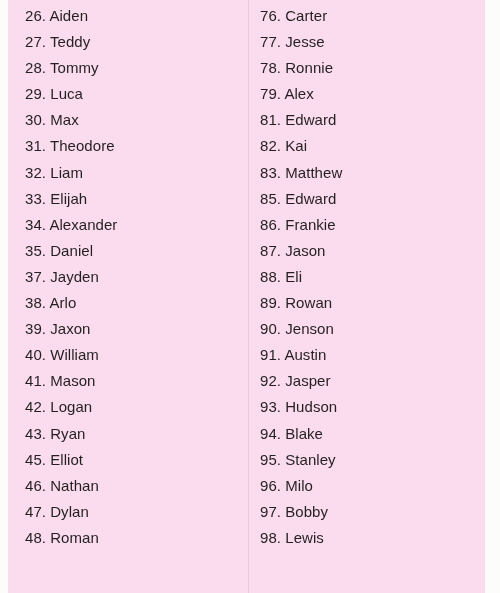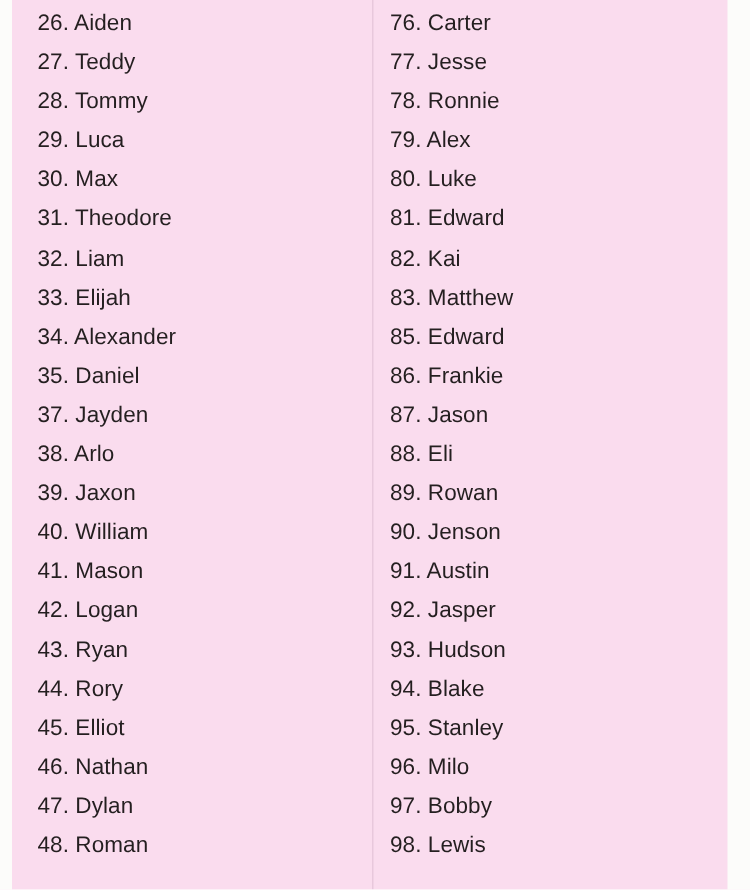--- a/index.html
+++ b/index.html
@@ -103,37 +103,35 @@
           <li class="list-item"><span class="item-number">33.</span> <span class="item-name">Elijah</span></li>
           <li class="list-item"><span class="item-number">34.</span> <span class="item-name">Alexander</span></li>
           <li class="list-item"><span class="item-number">35.</span> <span class="item-name">Daniel</span></li>
           <li class="list-item"><span class="item-number">37.</span> <span class="item-name">Jayden</span></li>
           <li class="list-item"><span class="item-number">38.</span> <span class="item-name">Arlo</span></li>
           <li class="list-item"><span class="item-number">39.</span> <span class="item-name">Jaxon</span></li>
           <li class="list-item"><span class="item-number">40.</span> <span class="item-name">William</span></li>
           <li class="list-item"><span class="item-number">41.</span> <span class="item-name">Mason</span></li>
           <li class="list-item"><span class="item-number">42.</span> <span class="item-name">Logan</span></li>
           <li class="list-item"><span class="item-number">43.</span> <span class="item-name">Ryan</span></li>
-          <li class="list-item"><span class="item-number">44.</span> <span class="item-name">Rory</span></li>
           <li class="list-item"><span class="item-number">45.</span> <span class="item-name">Elliot</span></li>
           <li class="list-item"><span class="item-number">46.</span> <span class="item-name">Nathan</span></li>
           <li class="list-item"><span class="item-number">47.</span> <span class="item-name">Dylan</span></li>
           <li class="list-item"><span class="item-number">48.</span> <span class="item-name">Roman</span></li>
         </ul>
     </div>
 
     <div id="column-divider"></div>
 
     <div class="column" id="column-right">
       <ul class="list" id="list-right">
           <li class="list-item"><span class="item-number">76.</span> <span class="item-name">Carter</span></li>
           <li class="list-item"><span class="item-number">77.</span> <span class="item-name">Jesse</span></li>
           <li class="list-item"><span class="item-number">78.</span> <span class="item-name">Ronnie</span></li>
           <li class="list-item"><span class="item-number">79.</span> <span class="item-name">Alex</span></li>
-          <li class="list-item"><span class="item-number">80.</span> <span class="item-name">Luke</span></li>
           <li class="list-item"><span class="item-number">81.</span> <span class="item-name">Edward</span></li>
           <li class="list-item"><span class="item-number">82.</span> <span class="item-name">Kai</span></li>
           <li class="list-item"><span class="item-number">83.</span> <span class="item-name">Matthew</span></li>
           <li class="list-item"><span class="item-number">85.</span> <span class="item-name">Edward</span></li>
           <li class="list-item"><span class="item-number">86.</span> <span class="item-name">Frankie</span></li>
           <li class="list-item"><span class="item-number">87.</span> <span class="item-name">Jason</span></li>
           <li class="list-item"><span class="item-number">88.</span> <span class="item-name">Eli</span></li>
           <li class="list-item"><span class="item-number">89.</span> <span class="item-name">Rowan</span></li>
           <li class="list-item"><span class="item-number">90.</span> <span class="item-name">Jenson</span></li>
           <li class="list-item"><span class="item-number">91.</span> <span class="item-name">Austin</span></li>

